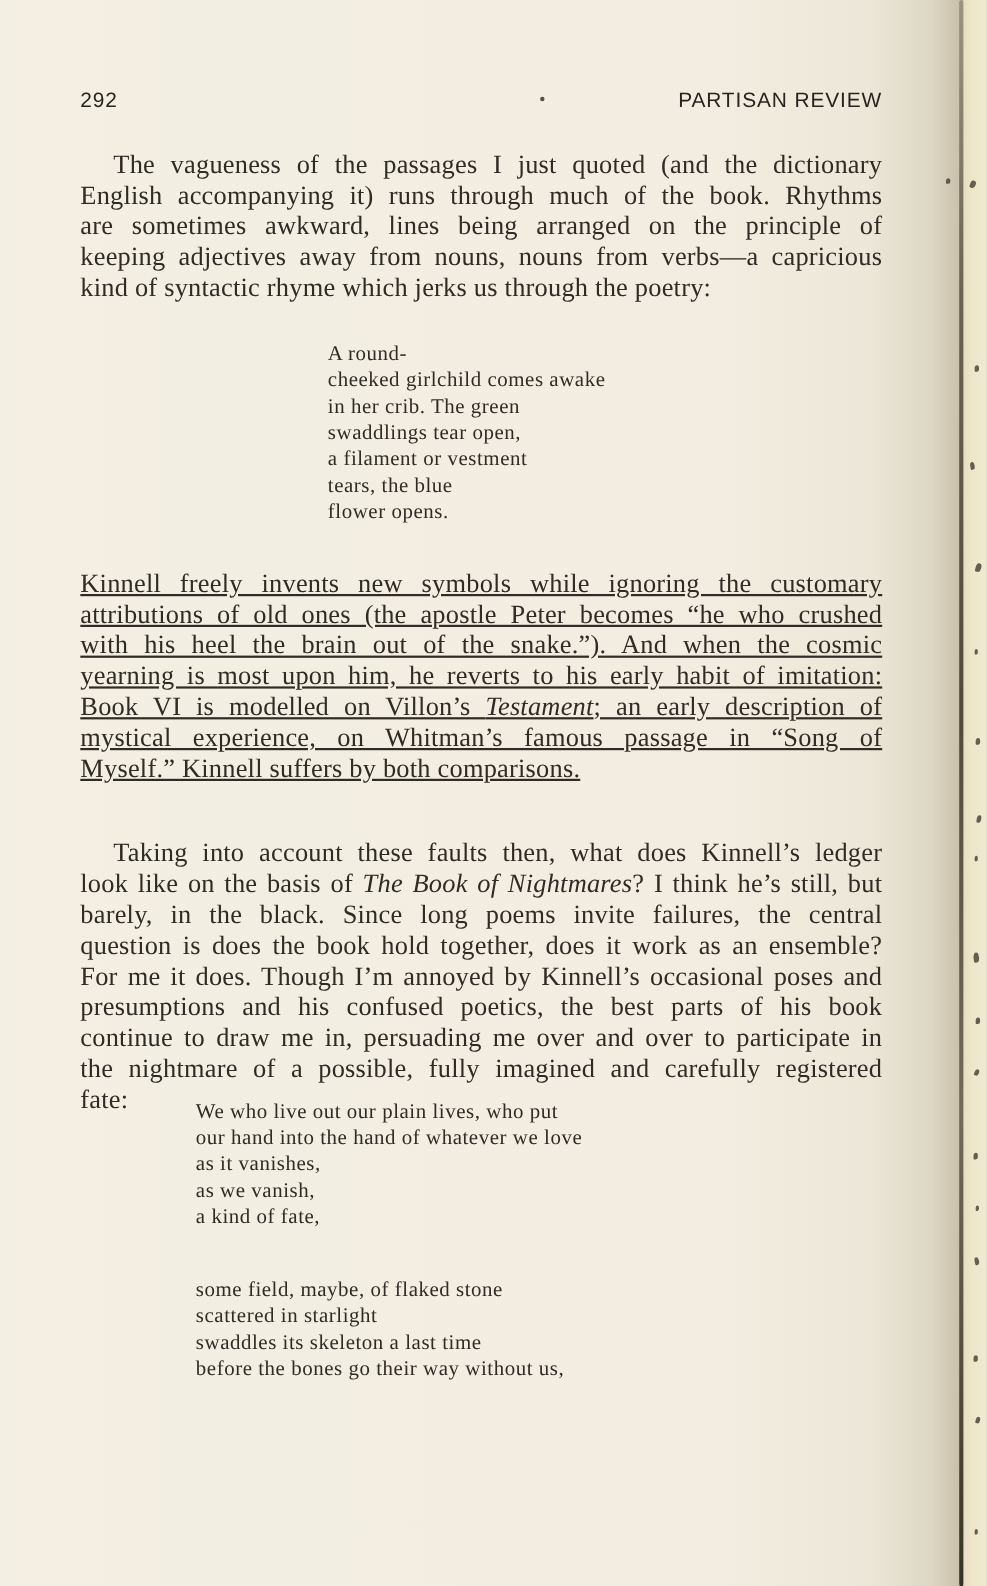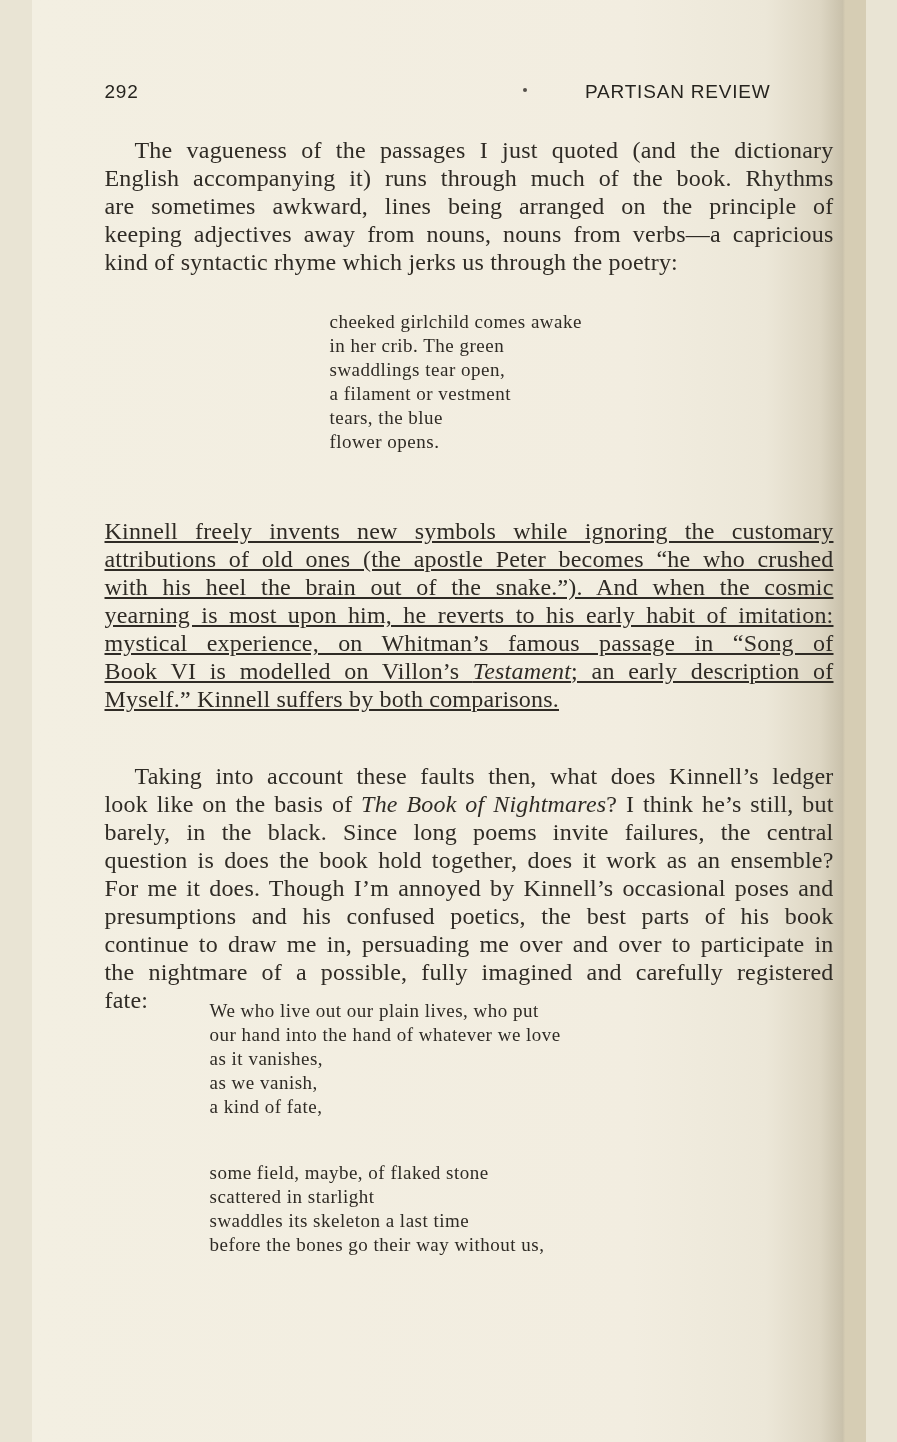--- a/index.html
+++ b/index.html
@@ -1,20 +1,20 @@
 <!DOCTYPE html>
 <html><head>
 <meta charset="utf-8">
 <style>
   html,body { margin:0; padding:0; }
   body { background:#e9e4d4; font-family:"Liberation Serif", serif; }
 
   .page {
     position:relative;
-    width:834px; height:1442px;
+    width:897px; height:1442px;
     margin:0 auto;
     background:
       linear-gradient(90deg,
         #f3efe2 0%,
         #f2ede0 72%,
         #ece7d8 88%,
         #ddd6c3 94.5%,
         #c9c1ab 97.2%,
         #d6cdb4 97.5%);
     overflow:hidden;
@@ -68,35 +68,36 @@
 
   <div class="block body-text indent-first" style="top:136px;">
       <div class="line"><span>The vagueness of the passages I just quoted (and the dictionary</span></div>
       <div class="line"><span>English accompanying it) runs through much of the book. Rhythms</span></div>
       <div class="line"><span>are sometimes awkward, lines being arranged on the principle of</span></div>
       <div class="line"><span>keeping adjectives away from nouns, nouns from verbs—a capricious</span></div>
       <div class="line last"><span>kind of syntactic rhyme which jerks us through the poetry:</span></div>
     </div>
 
   <div class="block poem" style="top:310px; left:298px; width:420px;">
+      <div class="line"><span>A round-</span></div>
       <div class="line"><span>cheeked girlchild comes awake</span></div>
       <div class="line"><span>in her crib. The green</span></div>
       <div class="line"><span>swaddlings tear open,</span></div>
       <div class="line"><span>a filament or vestment</span></div>
       <div class="line"><span>tears, the blue</span></div>
       <div class="line last"><span>flower opens.</span></div>
     </div>
 
   <div class="block body-text" style="top:517px;text-decoration:underline;">
       <div class="line"><span>Kinnell freely invents new symbols while ignoring the customary</span></div>
       <div class="line"><span>attributions of old ones (the apostle Peter becomes “he who crushed</span></div>
       <div class="line"><span>with his heel the brain out of the snake.”). And when the cosmic</span></div>
       <div class="line"><span>yearning is most upon him, he reverts to his early habit of imitation:</span></div>
+      <div class="line"><span>Book VI is modelled on Villon’s </span><em>Testament</em><span>; an early description of</span></div>
       <div class="line"><span>mystical experience, on Whitman’s famous passage in “Song of</span></div>
-      <div class="line"><span>Book VI is modelled on Villon’s </span><em>Testament</em><span>; an early description of</span></div>
       <div class="line last"><span>Myself.” Kinnell suffers by both comparisons.</span></div>
     </div>
 
   <div class="block body-text indent-first" style="top:714px;margin-top:48px;">
       <div class="line"><span>Taking into account these faults then, what does Kinnell’s ledger</span></div>
       <div class="line"><span>look like on the basis of </span><em>The Book of Nightmares</em><span>? I think he’s still, but</span></div>
       <div class="line"><span>barely, in the black. Since long poems invite failures, the central</span></div>
       <div class="line"><span>question is does the book hold together, does it work as an ensemble?</span></div>
       <div class="line"><span>For me it does. Though I’m annoyed by Kinnell’s occasional poses and</span></div>
       <div class="line"><span>presumptions and his confused poetics, the best parts of his book</span></div>

